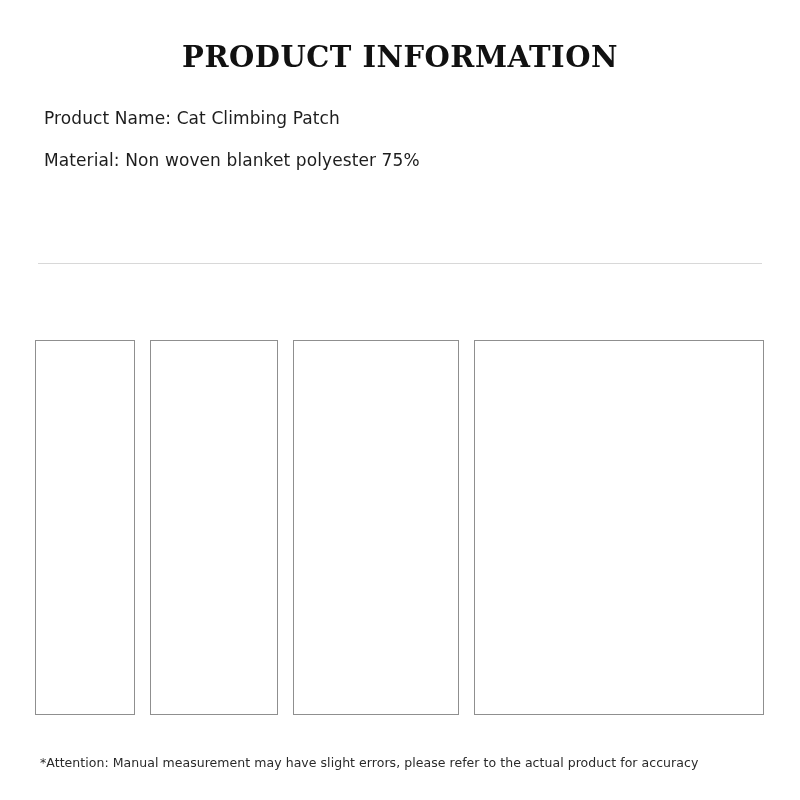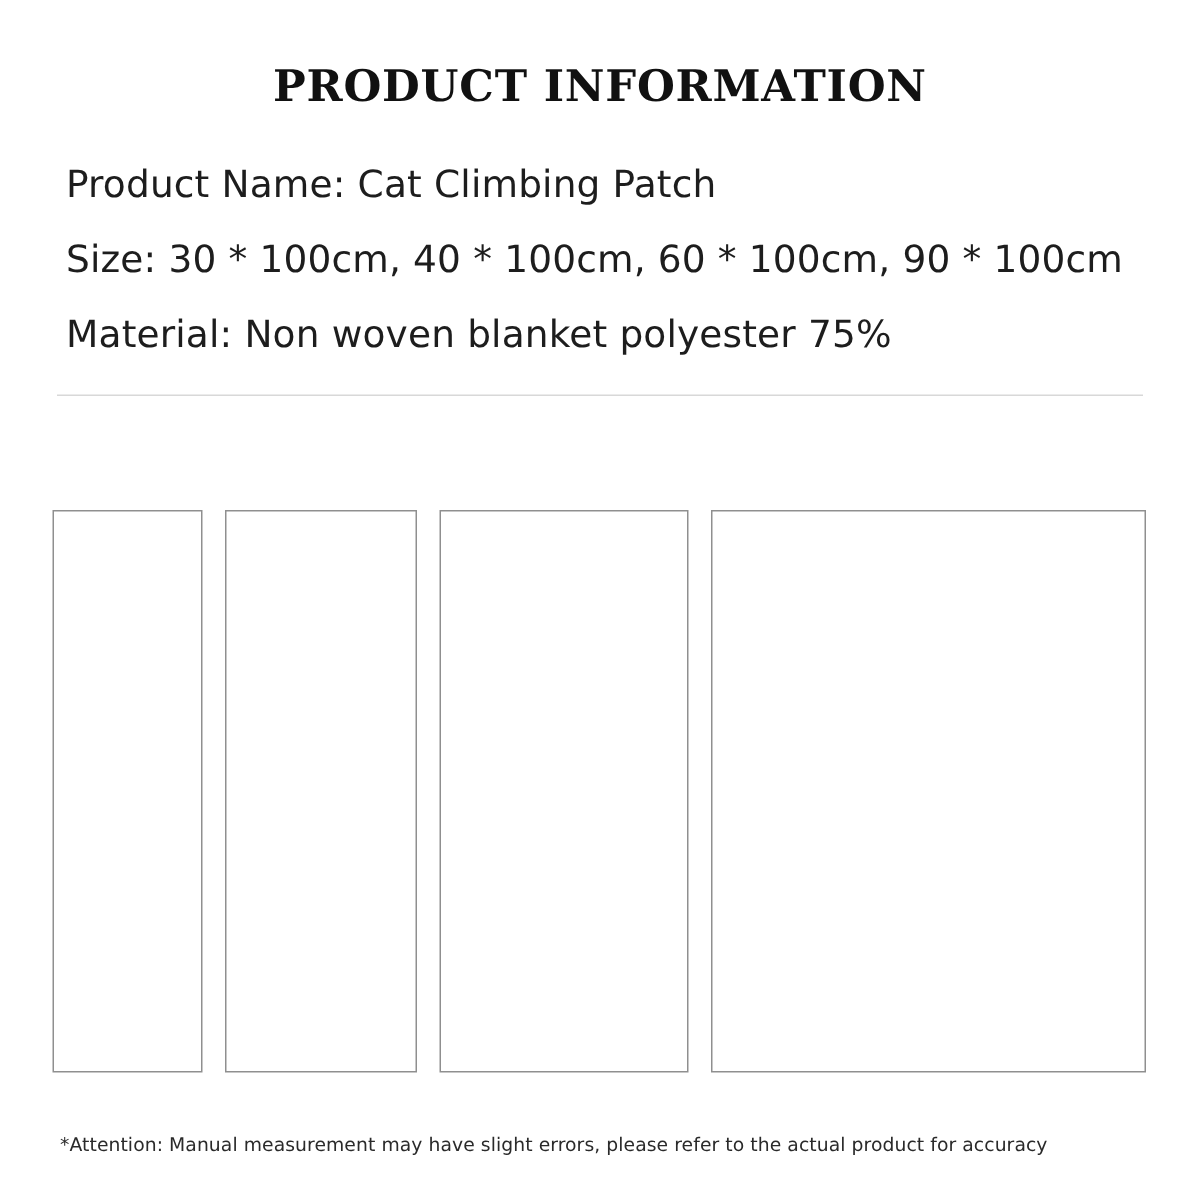--- a/index.html
+++ b/index.html
@@ -30,21 +30,21 @@
     color: #111111;
     margin: 0;
     padding-top: 42px;
     line-height: 1.1;
   }
   .specs {
     margin: 0;
     padding: 36px 0 0 44px;
   }
   .spec-line {
-    font-size: 25px;
+    font-size: 17px;
     color: #1d1d1d;
     line-height: 1.0;
     margin-bottom: 25px;
     font-weight: 400;
     letter-spacing: 0.1px;
   }
   .divider {
     position: absolute;
     left: 38px;
     right: 38px;
@@ -99,21 +99,20 @@
 </style>
 </head>
 <body>
 
 <div class="page">
 
   <h1 class="title">PRODUCT INFORMATION</h1>
 
   <div class="specs">
     <div class="spec-line">Product Name: Cat Climbing Patch</div>
-    <div class="spec-line">Size: 30 * 100cm, 40 * 100cm, 60 * 100cm, 90 * 100cm</div>
     <div class="spec-line">Material: Non woven blanket polyester 75%</div>
   </div>
 
   <div class="divider"></div>
 
   <div class="panels">
     <div class="panel p1"></div>
     <div class="panel p2"></div>
     <div class="panel p3"></div>
     <div class="panel p4"></div>

